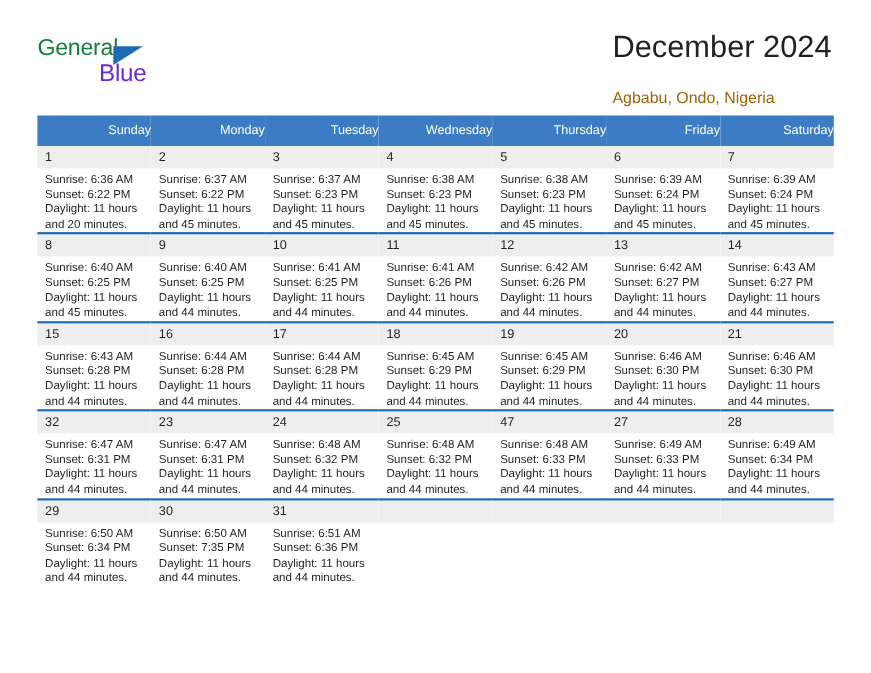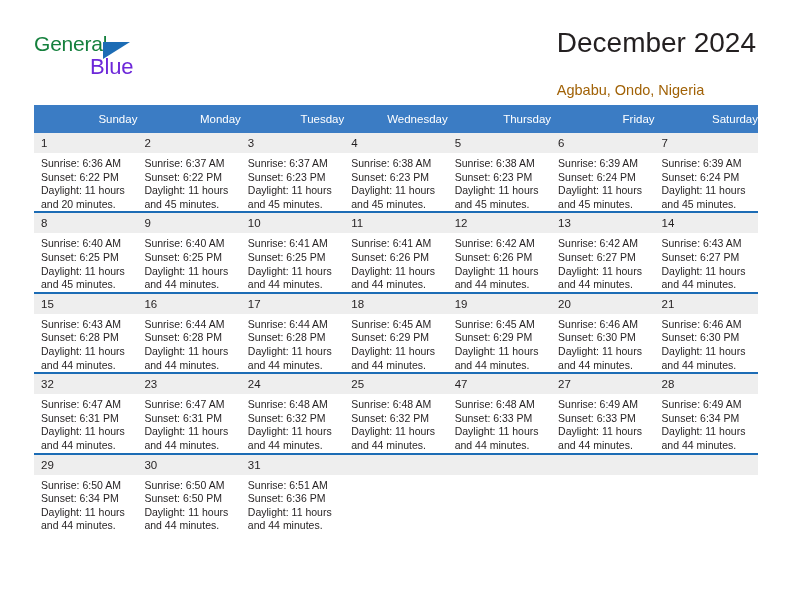--- a/index.html
+++ b/index.html
@@ -514,21 +514,21 @@
                 <div>Daylight: 11 hours</div>
                 <div>and 44 minutes.</div>
               </div>
             </div>
           </td>
         <td>
             <div class="cell-inner">
               <div class="daynum">30</div>
               <div class="details">
                 <div>Sunrise: 6:50 AM</div>
-                <div>Sunset: 6:50 PM</div>
+                <div>Sunset: 7:35 PM</div>
                 <div>Daylight: 11 hours</div>
                 <div>and 44 minutes.</div>
               </div>
             </div>
           </td>
         <td>
             <div class="cell-inner">
               <div class="daynum">31</div>
               <div class="details">
                 <div>Sunrise: 6:51 AM</div>

